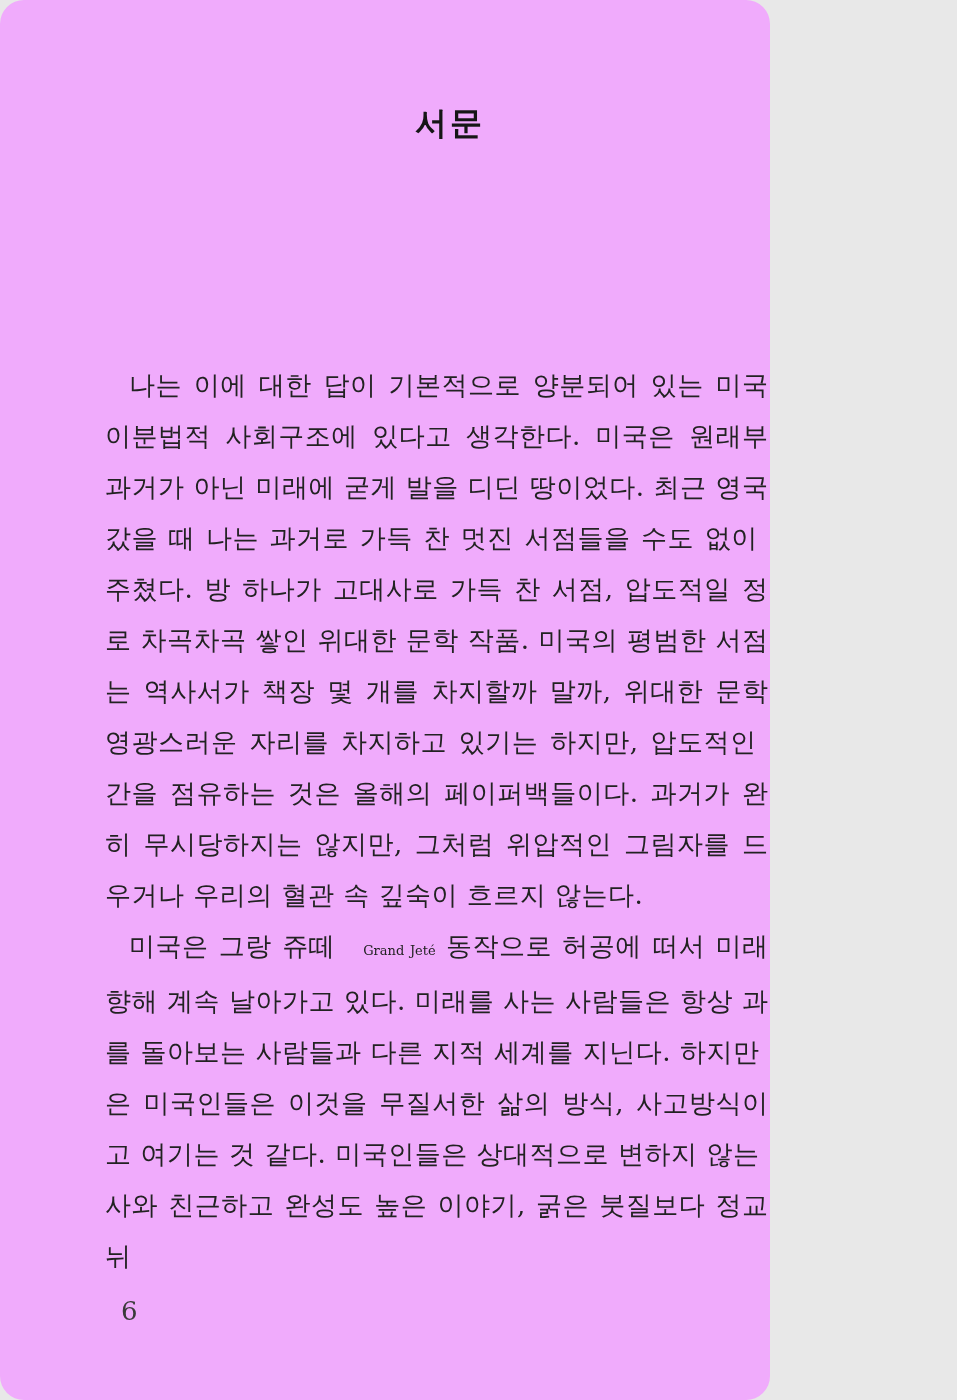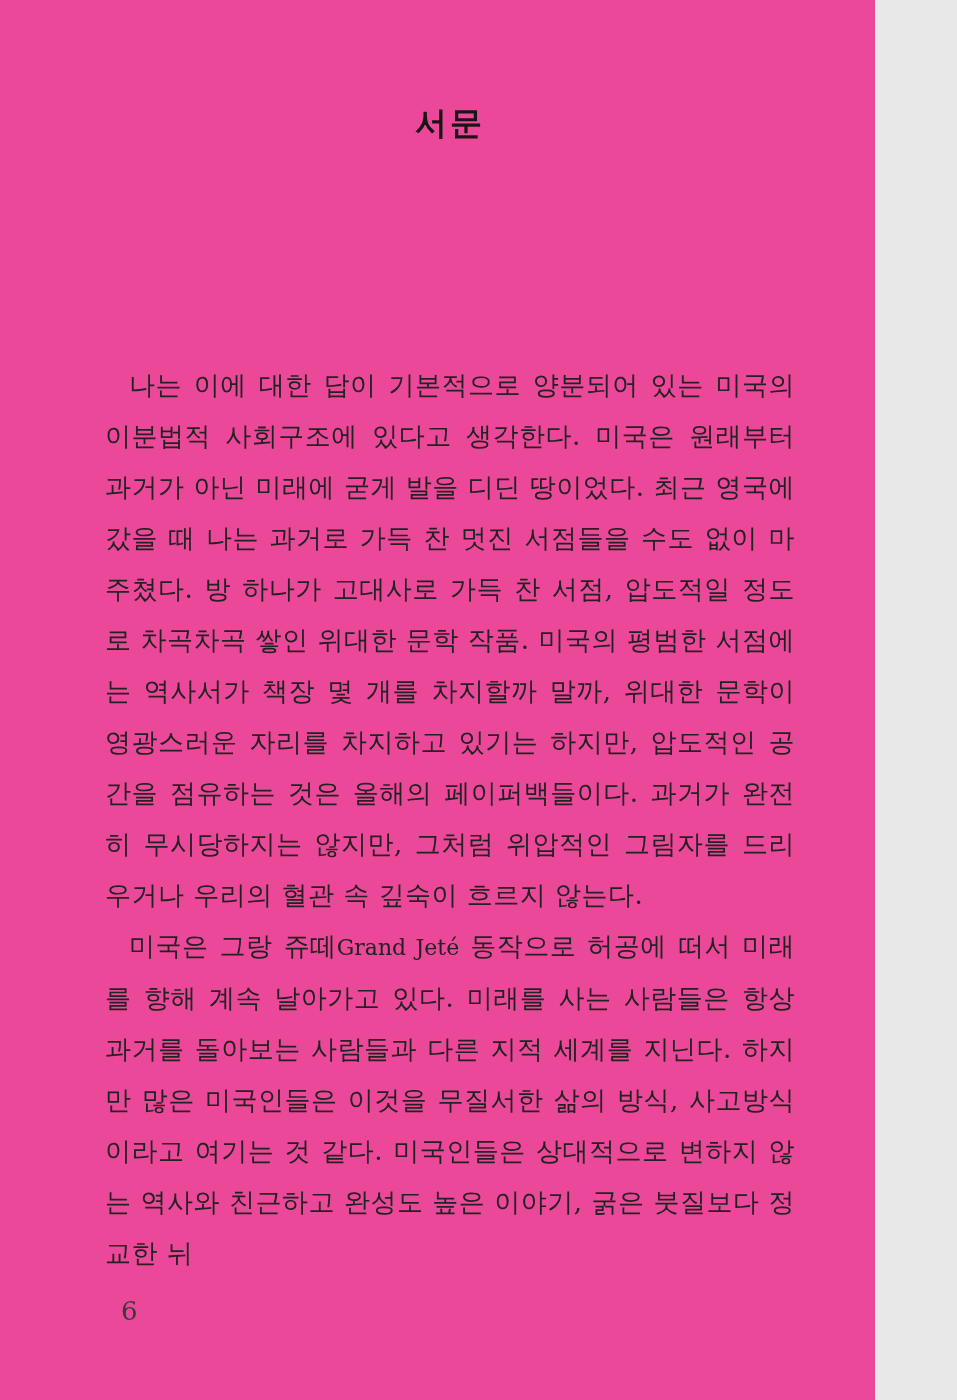--- a/index.html
+++ b/index.html
@@ -2,26 +2,27 @@
 <html><head>
 <meta charset="utf-8">
 <style>
   html, body {
     margin: 0;
     padding: 0;
     background: #e8e8e8;
   }
   .page {
     position: relative;
-    width: 875px;
+    width: 770px;
     height: 1400px;
-    background: #ec4899;
+    background: #f0abfc;
     overflow: hidden;
     font-family: "DejaVu Serif", "Liberation Serif", serif;
     color: #212121;
+    border-radius: 24px;
   }
   .page-title {
     position: absolute;
     top: 102px;
     left: 105px;
     width: 690px;
     margin: 0;
     text-align: center;
     font-size: 32px;
     font-weight: 700;
@@ -38,24 +39,25 @@
     margin: 0;
     font-size: 26px;
     line-height: 51px;
     text-align: justify;
     text-indent: 24px;
     word-break: break-all;
     letter-spacing: 0.5px;
     color: #222222;
   }
   .latin-annotation {
-    font-size: 22px;
+    font-size: 13px;
     letter-spacing: 0;
     word-break: normal;
     white-space: nowrap;
+    margin-left: 28px;
   }
   .page-number {
     position: absolute;
     left: 121px;
     top: 1296px;
     margin: 0;
     font-size: 26px;
     color: #3a3a3a;
   }
 </style>

